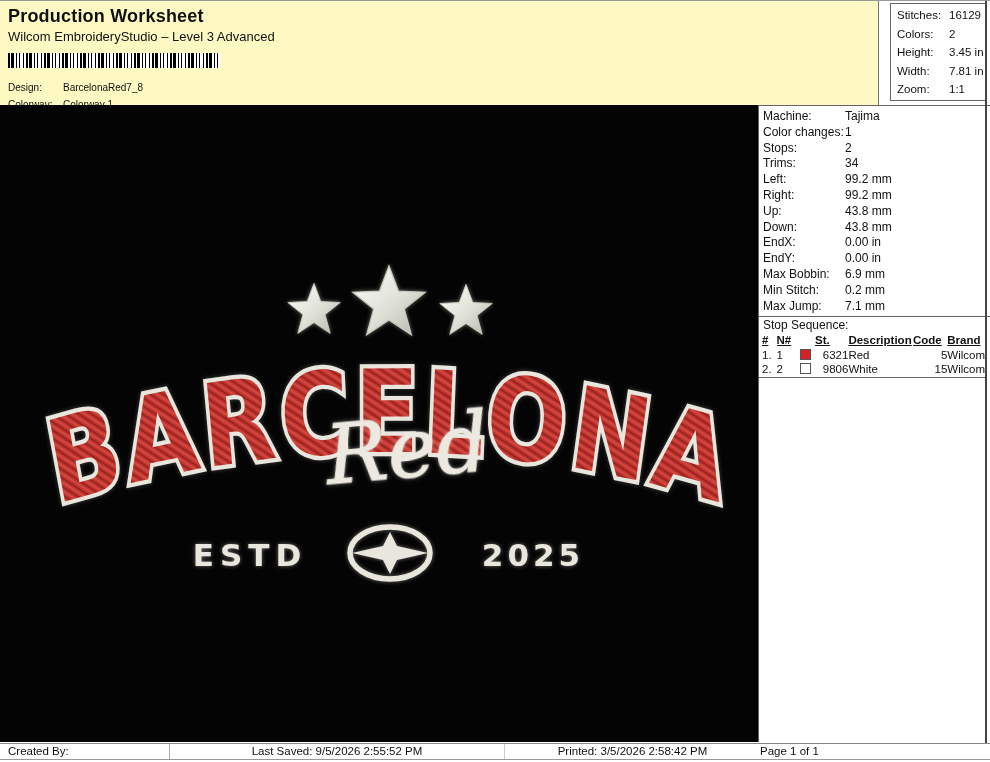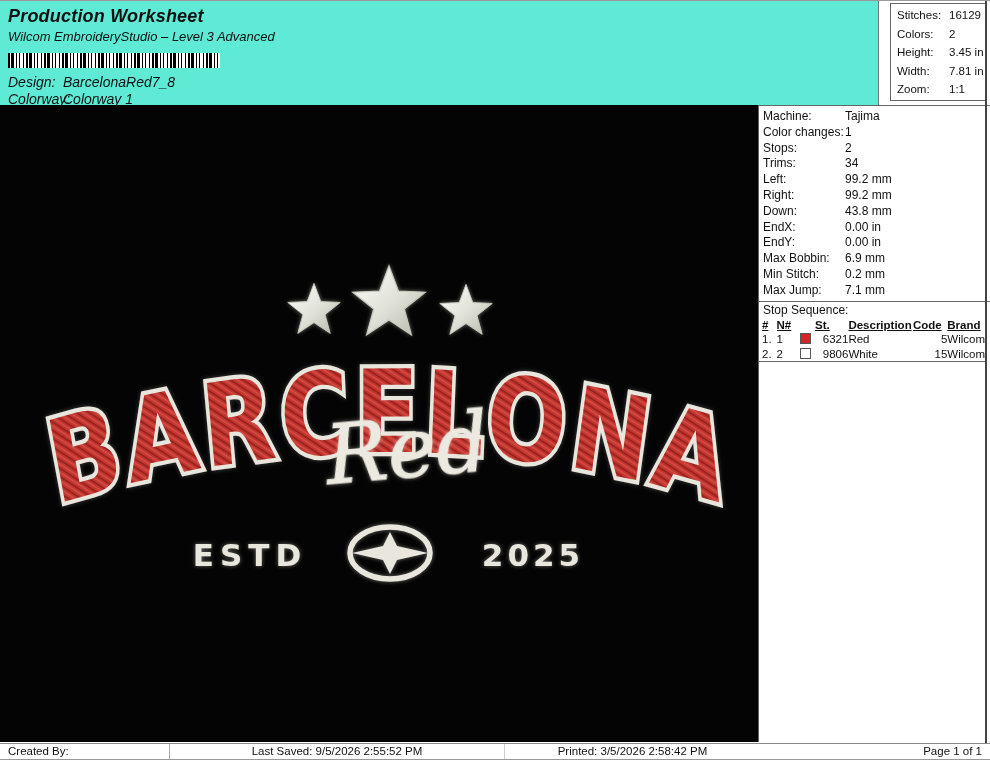--- a/index.html
+++ b/index.html
@@ -1,26 +1,26 @@
 <!DOCTYPE html>
 <html><head>
 <meta charset="utf-8">
 <style>
   * { margin:0; padding:0; box-sizing:border-box; }
   html,body { width:990px; height:762px; background:#fff; }
   body { font-family:"Liberation Sans", sans-serif; color:#111; position:relative; }
   .page { position:absolute; inset:0; width:990px; height:762px; background:#fff; border-top:1px solid #999; overflow:hidden; }
 
   
-  .header { position:absolute; left:0; top:0; width:878px; height:104px; background:#5eead4;font-style:italic; }
+  .header { position:absolute; left:0; top:0; width:878px; height:104px; background:#fef9c3; }
   .title { position:absolute; left:8px; top:5px; font-size:18px; font-weight:bold; letter-spacing:.2px; }
   .subtitle { position:absolute; left:8px; top:28px; font-size:13px; }
   .barcode { position:absolute; left:8px; top:52px; width:212px; height:15px;
     background:repeating-linear-gradient(90deg,#000 0 2px,#fff 2px 3px,#000 3px 6px,#fff 6px 8px,#000 8px 9px,#fff 9px 11px,#000 11px 12px,#fff 12px 15px,#000 15px 16px,#fff 16px 18px); }
-  .kv { position:absolute; left:8px; font-size:14px; }
+  .kv { position:absolute; left:8px; font-size:10px;margin-top:8px; }
   .kv .k { display:inline-block; width:55px; }
   .kv-design { top:73px; }
   .kv-colorway { top:90px; }
   .header-divider { position:absolute; left:878px; top:0; width:1px; height:104px; background:#777; }
 
   .stats-box { position:absolute; left:890px; top:2px; width:96px; height:98px; border:1px solid #666; background:#fff; padding:2px 0 0 6px; }
   .stats-row { font-size:11.5px; line-height:18.6px; white-space:nowrap; }
   .stats-row .k { display:inline-block; width:52px; }
 
   
@@ -46,21 +46,21 @@
   .swatch { display:inline-block; width:11px; height:11px; border:1px solid #555; vertical-align:-1px; margin-left:2px; }
   .table-bottom { width:228px; border-top:1px solid #666; }
   .page-right-border { position:absolute; left:985px; top:0; width:1.5px; height:758px; background:#444; }
 
   
   .footer { position:absolute; left:0; top:742px; width:990px; height:17px; border-top:1px solid #888; border-bottom:1px solid #999; display:flex; background:#fff; }
   .f-cell { font-size:11.5px; line-height:15px; white-space:nowrap; }
   .f-created { width:170px; padding-left:8px; border-right:1px solid #aaa; }
   .f-saved { width:335px; text-align:center; border-right:1px solid #ccc; }
   .f-printed { width:255px; text-align:center; }
-  .f-page { flex:1; text-align:right; padding-right:8px; }
+  .f-page { flex:1; text-align:left; padding-right:8px; }
 </style>
 </head>
 <body>
 
 <div class="page">
 
   <div class="header">
     <div class="title">Production Worksheet</div>
     <div class="subtitle">Wilcom EmbroideryStudio – Level 3 Advanced</div>
     <div class="barcode"></div>
@@ -123,20 +123,21 @@
   </div>
 
   <div class="side-panel">
     <div class="machine-rows">
       <div class="m-row"><span class="k">Machine:</span><span>Tajima</span></div>
       <div class="m-row"><span class="k">Color changes:</span><span>1</span></div>
       <div class="m-row"><span class="k">Stops:</span><span>2</span></div>
       <div class="m-row"><span class="k">Trims:</span><span>34</span></div>
       <div class="m-row"><span class="k">Left:</span><span>99.2 mm</span></div>
       <div class="m-row"><span class="k">Right:</span><span>99.2 mm</span></div>
+      <div class="m-row"><span class="k">Up:</span><span>43.8 mm</span></div>
       <div class="m-row"><span class="k">Down:</span><span>43.8 mm</span></div>
       <div class="m-row"><span class="k">EndX:</span><span>0.00 in</span></div>
       <div class="m-row"><span class="k">EndY:</span><span>0.00 in</span></div>
       <div class="m-row"><span class="k">Max Bobbin:</span><span>6.9 mm</span></div>
       <div class="m-row"><span class="k">Min Stitch:</span><span>0.2 mm</span></div>
       <div class="m-row"><span class="k">Max Jump:</span><span>7.1 mm</span></div>
     </div>
     <div class="panel-divider"></div>
     <div class="stop-seq-label">Stop Sequence:</div>
     <table class="stop-table">

